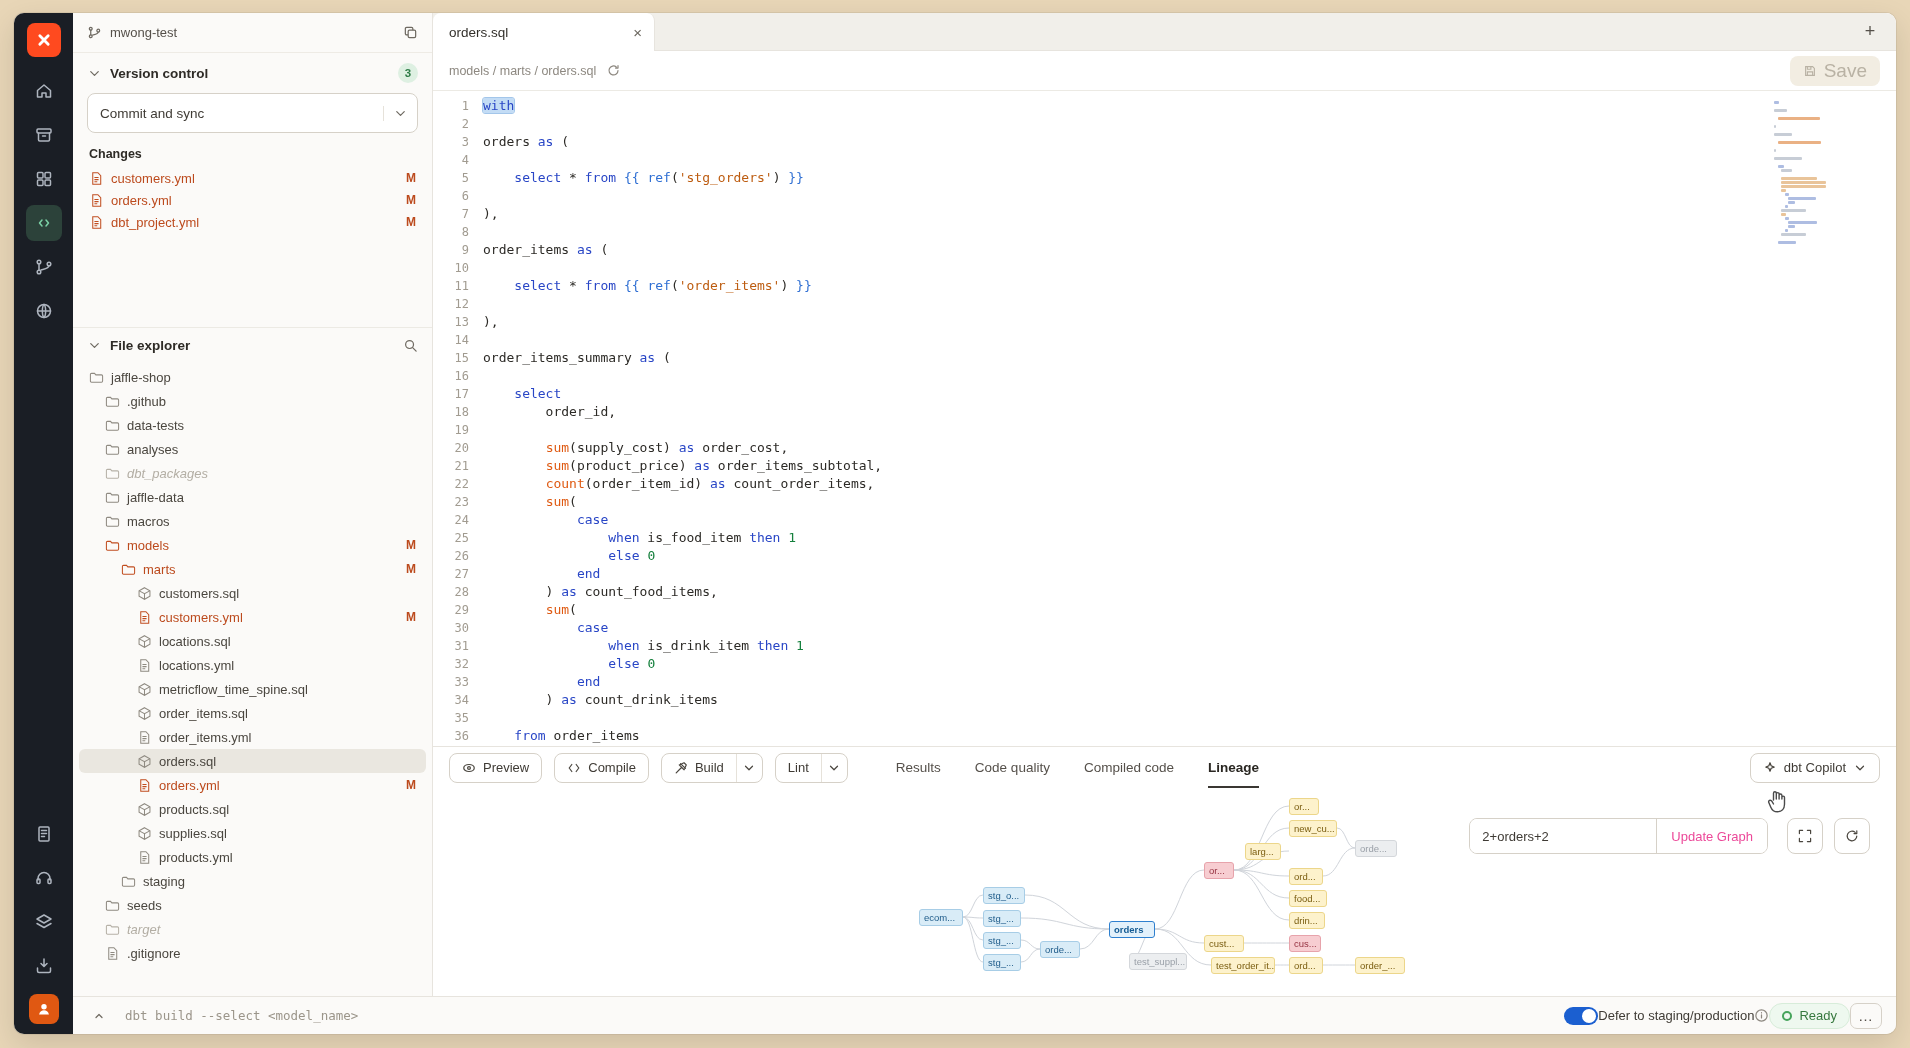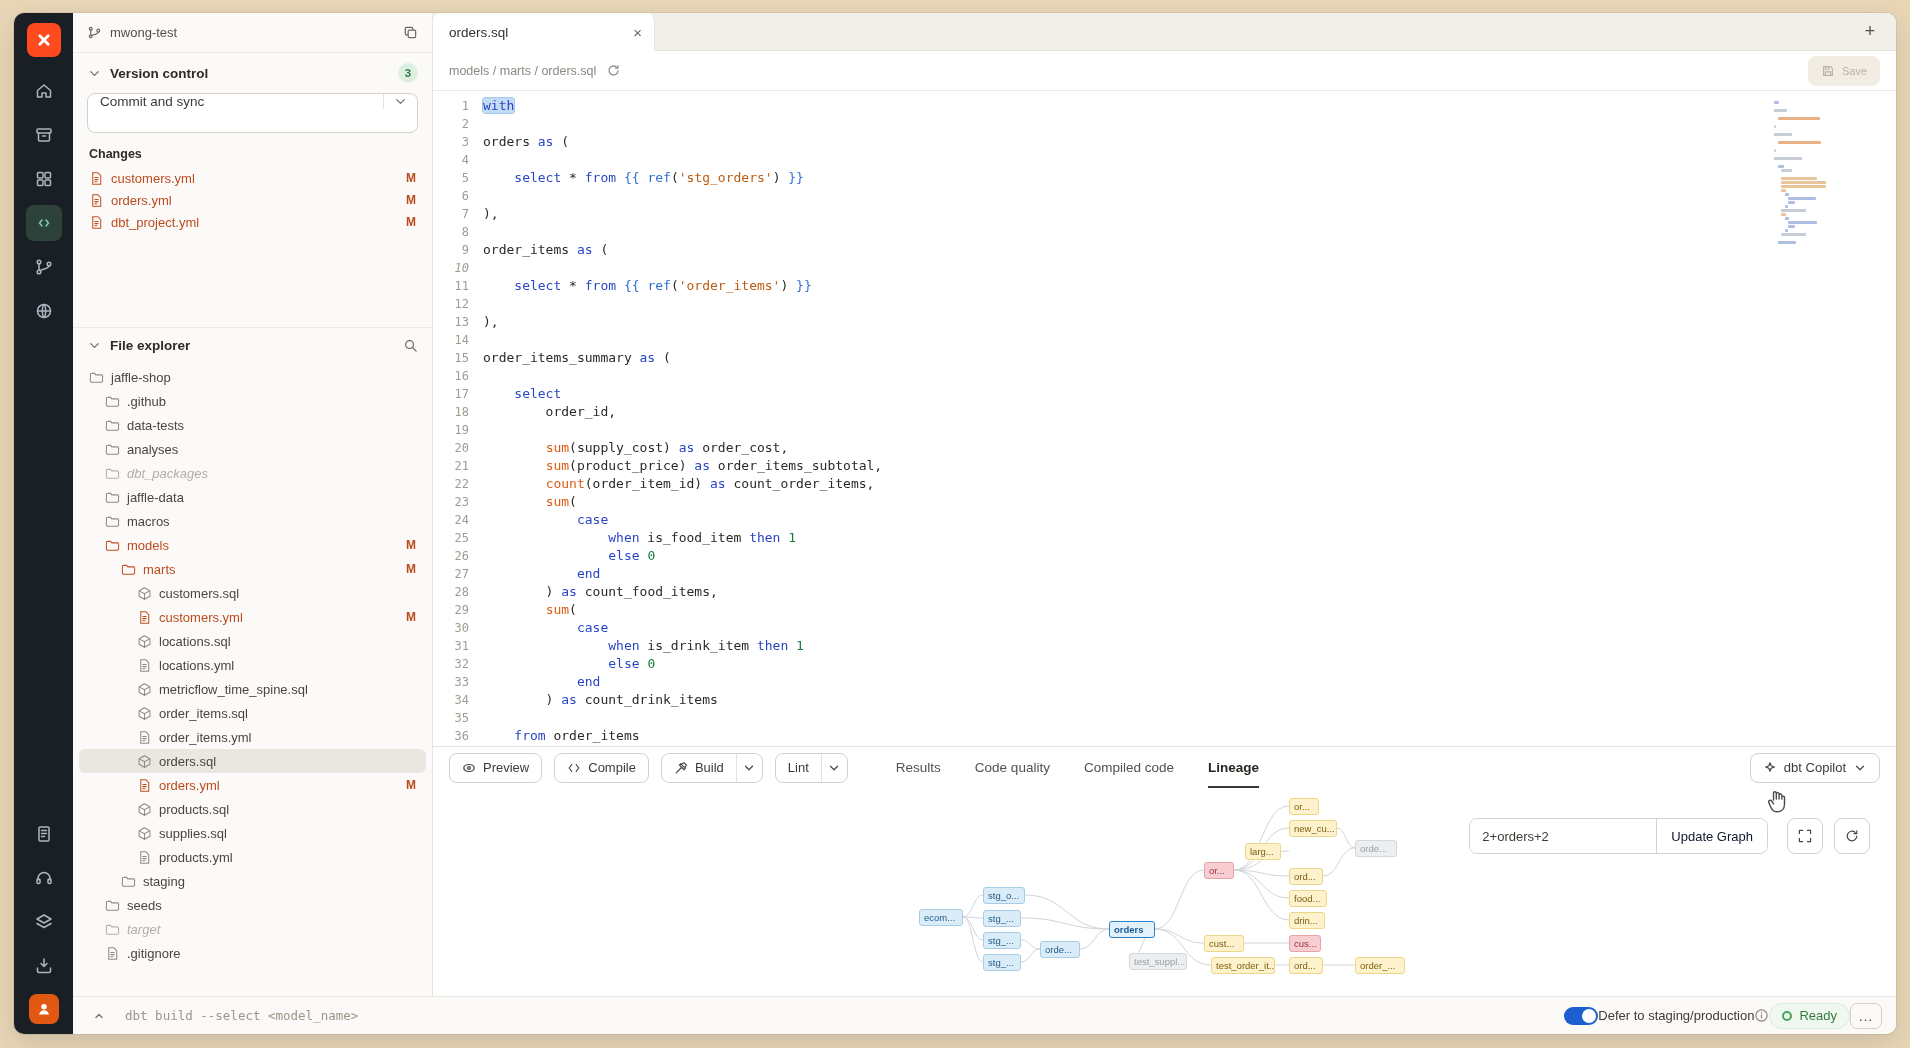--- a/index.html
+++ b/index.html
@@ -26,21 +26,21 @@
 
   
   .sidebar { width:360px; background:#fbfaf8; border-right:1px solid #e7e4de; display:flex; flex-direction:column; flex:none; overflow:hidden; }
   .sb-header { height:40px; display:flex; align-items:center; gap:8px; padding:0 14px; border-bottom:1px solid #eeebe5; flex:none; }
   .sb-header .bname { font-size:13px; color:#55504a; }
   .hicon { margin-left:auto; }
   .micon { width:15px; height:15px; stroke:#6e6961; stroke-width:1.3; fill:none; stroke-linecap:round; stroke-linejoin:round; flex:none; }
   .sec-header { display:flex; align-items:center; gap:8px; padding:10px 14px 8px; }
   .sec-title { font-size:13.5px; font-weight:700; color:#2e2b26; }
   .badge { margin-left:auto; width:20px; height:20px; border-radius:50%; background:#def0e2; color:#2f7d47; font-size:11.5px; font-weight:700; display:flex; align-items:center; justify-content:center; }
-  .commit-btn { margin:2px 14px 12px; height:40px; border:1px solid #d6d1c8; border-radius:8px; background:#fff; display:flex; align-items:flex-start; overflow:hidden; }
+  .commit-btn { margin:2px 14px 12px; height:40px; border:1px solid #d6d1c8; border-radius:8px; background:#fff; display:flex; align-items:center; overflow:hidden; }
   .commit-label { flex:1; display:flex; align-items:center; padding:0 12px; font-size:13.5px; color:#3f3b35; }
   .commit-chev { width:34px; border-left:1px solid #e6e2da; display:flex; align-items:center; justify-content:center; }
   .changes-label { padding:2px 16px 6px; font-size:12.5px; font-weight:700; color:#2e2b26; }
   .chrow { display:flex; align-items:center; gap:7px; height:22px; padding:0 16px; font-size:13px; }
   .chname { color:#bc4a1d; }
   .mflag { margin-left:auto; color:#bc4a1d; font-weight:700; font-size:12px; }
   .vc-spacer { height:94px; flex:none; }
   .fe-sec { border-top:1px solid #eceae4; flex:1; display:flex; flex-direction:column; overflow:hidden; }
   .tree { padding:4px 6px 0; flex:1; overflow:hidden; }
   .trow { display:flex; align-items:center; gap:7px; height:24px; font-size:13px; color:#4a463f; border-radius:6px; padding-right:10px; }
@@ -52,21 +52,21 @@
   
   .main { flex:1; display:flex; flex-direction:column; min-width:0; background:#fff; }
   .tabbar { height:38px; background:#f1efea; display:flex; align-items:stretch; border-bottom:1px solid #e7e4de; flex:none; }
   .tab { width:222px; background:#fff; display:flex; align-items:center; gap:10px; padding:0 12px 0 16px; font-size:13.5px; color:#33302b; border-right:1px solid #e7e4de; border-radius:8px 8px 0 0; margin-bottom:-1px; z-index:2; }
   .tab-close { margin-left:auto; color:#6b675f; font-size:15px; line-height:1; }
   .newtab { margin-left:auto; align-self:center; width:24px; height:24px; display:flex; align-items:center; justify-content:center; color:#55504a; font-size:18px; margin-right:14px; }
 
   .bcrow { height:40px; display:flex; align-items:center; padding:0 16px; border-bottom:1px solid #eceae4; background:#fff; flex:none; }
   .bc { font-size:12.5px; color:#8d8880; }
   .bc-icon { margin-left:10px; display:flex; }
-  .savebtn { margin-left:auto; height:30px; display:flex; align-items:center; gap:7px; padding:0 13px; border-radius:8px; background:#f2ede2; color:#b9b2a4; font-size:11px; }
+  .savebtn { margin-left:auto; height:30px; display:flex; align-items:center; gap:7px; padding:0 13px; border-radius:8px; background:#f2ede2; color:#b9b2a4; font-size:19px; }
   .savebtn svg { width:14px; height:14px; stroke:#b9b2a4; stroke-width:1.3; fill:none; }
 
   .editor { flex:1; display:flex; position:relative; overflow:hidden; padding-top:6px; background:#fff; }
   .gutter { width:50px; text-align:right; padding-right:14px; font:12px/18px "DejaVu Sans Mono",monospace; color:#a19b90; flex:none; }
   .code { font:13px/18px "DejaVu Sans Mono",monospace; color:#2c2a26; white-space:pre; flex:1; min-width:0; }
   .cl { height:18px; }
   .kw { color:#2946c6; }
   .fn { color:#df5a12; }
   .str { color:#bd5c10; }
   .jj { color:#2f6fd3; }
@@ -94,21 +94,21 @@
   .edges path { fill:none; stroke:#d0d4da; stroke-width:1; }
   .lnode { position:absolute; height:17px; display:flex; align-items:center; padding:0 4px; border-radius:3px; border:1px solid; font-size:9.5px; white-space:nowrap; overflow:hidden; background:#fff; }
   .c-blue   { background:#d9ecf7; border-color:#a7cde6; color:#1f5c8a; }
   .c-yellow { background:#fdf2cc; border-color:#ecd68a; color:#7a5d10; }
   .c-pink   { background:#f7cdd1; border-color:#e7a3ab; color:#963241; }
   .c-grey   { background:#eceef0; border-color:#d4d7db; color:#9aa0a8; }
   .c-selected { background:#e3f1fb; border-color:#2f80cf; border-width:1.5px; color:#155c94; font-weight:700; }
   .lctrl { position:absolute; top:30px; right:26px; display:flex; align-items:center; }
   .selgroup { display:flex; height:36px; border:1px solid #d6d1c8; border-radius:8px; overflow:hidden; background:#fff; }
   .selgroup input { width:186px; border:none; outline:none; padding:0 12px; font-size:13px; color:#3f3b35; font-family:inherit; }
-  .ugbtn { border-left:1px solid #d6d1c8; padding:0 14px; display:flex; align-items:center; font-size:13px; color:#0f172a; background:#fff; }
+  .ugbtn { border-left:1px solid #d6d1c8; padding:0 14px; display:flex; align-items:center; font-size:13px; color:#ec4899; background:#fff; }
   .sqbtn { width:36px; height:36px; border:1px solid #d6d1c8; border-radius:8px; display:flex; align-items:center; justify-content:center; background:#fff; }
   .sqbtn svg { width:16px; height:16px; stroke:#4a463f; stroke-width:1.5; fill:none; stroke-linecap:round; stroke-linejoin:round; }
   .sq1 { margin-left:19px; } .sq2 { margin-left:11px; }
   .hand { position:absolute; left:1332px; top:0; z-index:5; }
 
   
   .statusbar { height:38px; border-top:1px solid #e7e4de; background:#fbfaf8; display:flex; align-items:center; padding:0 14px; flex:none; }
   .chevup { width:24px; height:24px; display:flex; align-items:center; justify-content:center; }
   .chevup svg, .chev svg { width:12px; height:12px; stroke:#6e6961; stroke-width:1.6; fill:none; stroke-linecap:round; stroke-linejoin:round; }
   .cmd { font:12.5px "DejaVu Sans Mono",monospace; color:#9b958a; margin-left:14px; }
@@ -481,21 +481,21 @@
           <div class="gutter">
               <div class="ln" style="height: 18px;">1</div>
               <div class="ln" style="height: 18px;">2</div>
               <div class="ln" style="height: 18px;">3</div>
               <div class="ln" style="height: 18px;">4</div>
               <div class="ln" style="height: 18px;">5</div>
               <div class="ln" style="height: 18px;">6</div>
               <div class="ln" style="height: 18px;">7</div>
               <div class="ln" style="height: 18px;">8</div>
               <div class="ln" style="height: 18px;">9</div>
-              <div class="ln" style="height: 18px; font-style: italic;">10</div>
+              <div class="ln" style="height: 18px;">10</div>
               <div class="ln" style="height: 18px;">11</div>
               <div class="ln" style="height: 18px;">12</div>
               <div class="ln" style="height: 18px;">13</div>
               <div class="ln" style="height: 18px;">14</div>
               <div class="ln" style="height: 18px;">15</div>
               <div class="ln" style="height: 18px;">16</div>
               <div class="ln" style="height: 18px;">17</div>
               <div class="ln" style="height: 18px;">18</div>
               <div class="ln" style="height: 18px;">19</div>
               <div class="ln" style="height: 18px;">20</div>

